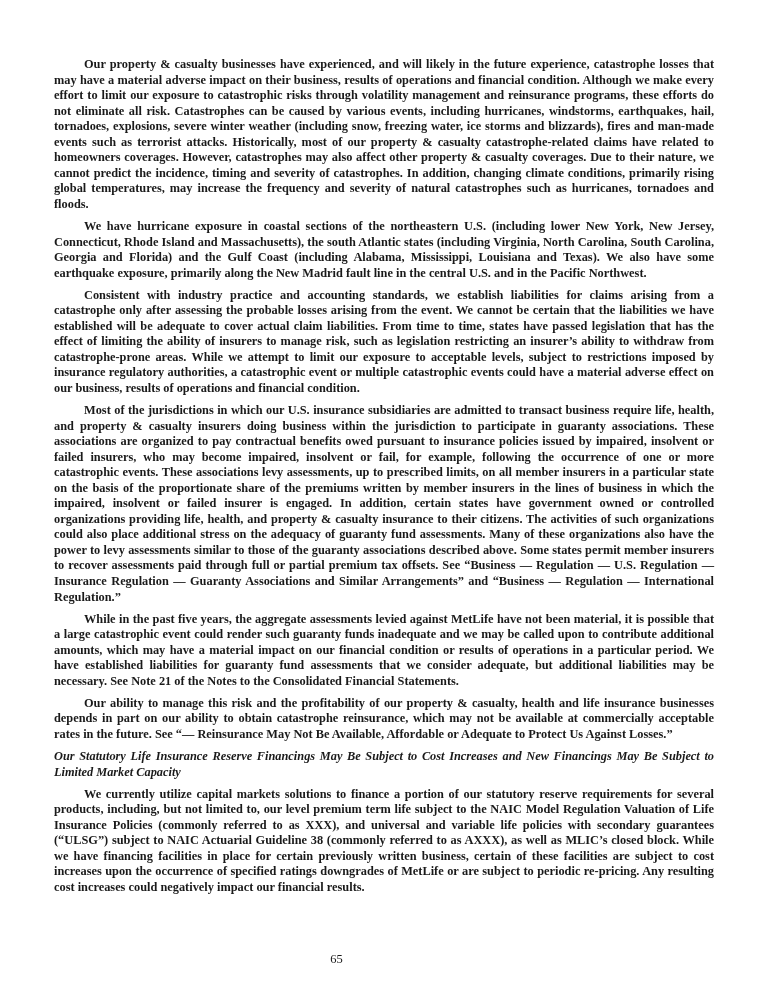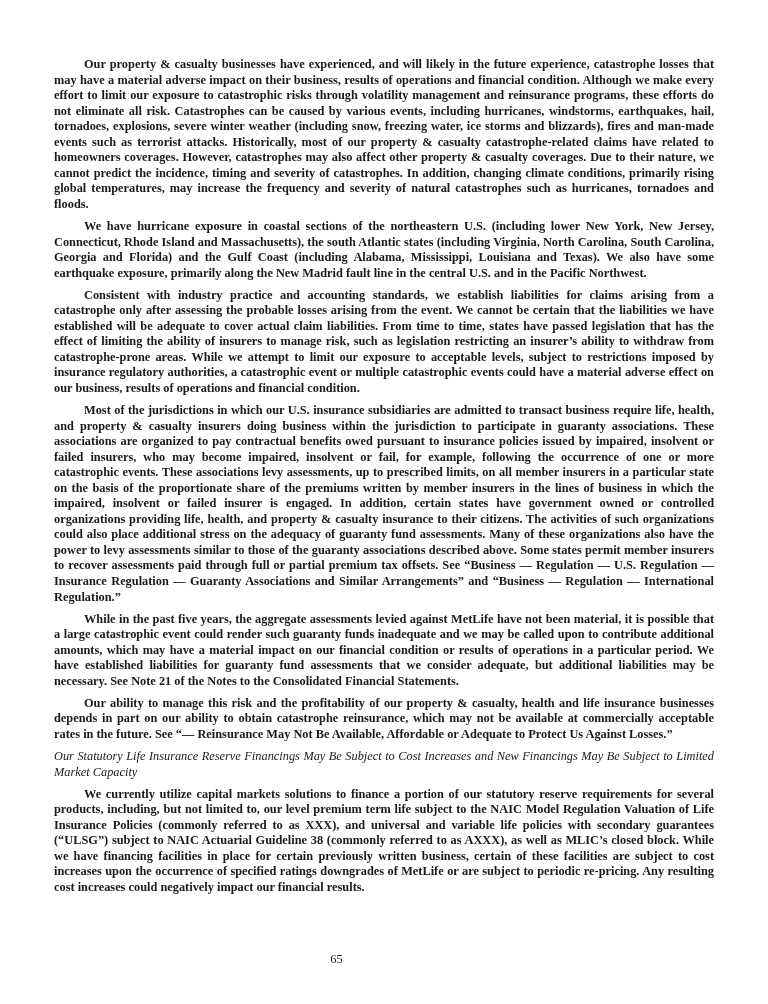--- a/index.html
+++ b/index.html
@@ -26,21 +26,21 @@
       font-size: 12.35px;
       line-height: 15.55px;
       text-align: justify;
       text-indent: 30px;
       font-weight: bold;
     }
     .heading {
       margin: 0 0 6.5px 0;
       font-size: 12.35px;
       line-height: 15.55px;
-      font-weight: normal;
+      font-weight: bold;
       font-style: italic;
       text-align: justify;
     }
     .page-number {
       position: absolute;
       left: 0;
       width: 673px;
       top: 952px;
       text-align: center;
       font-size: 12.5px;

